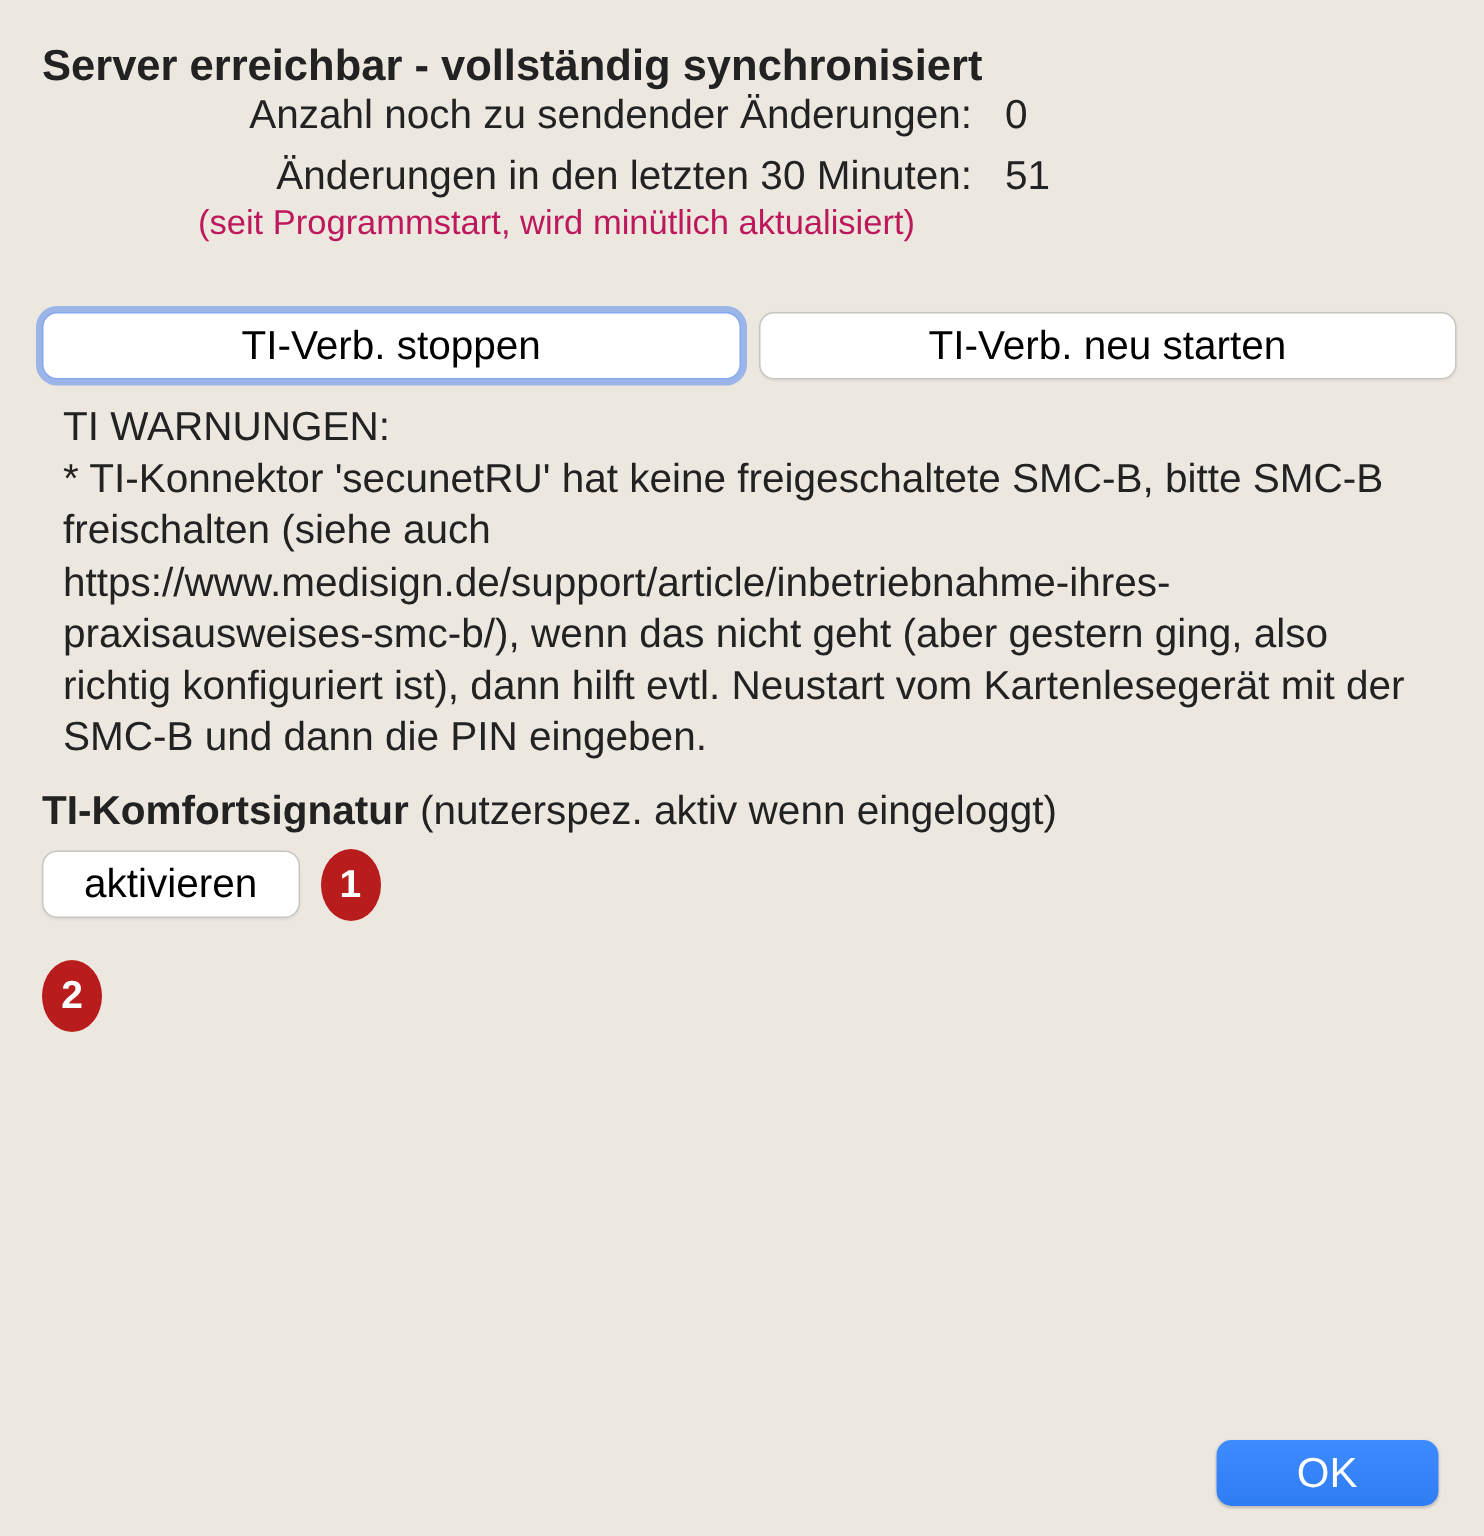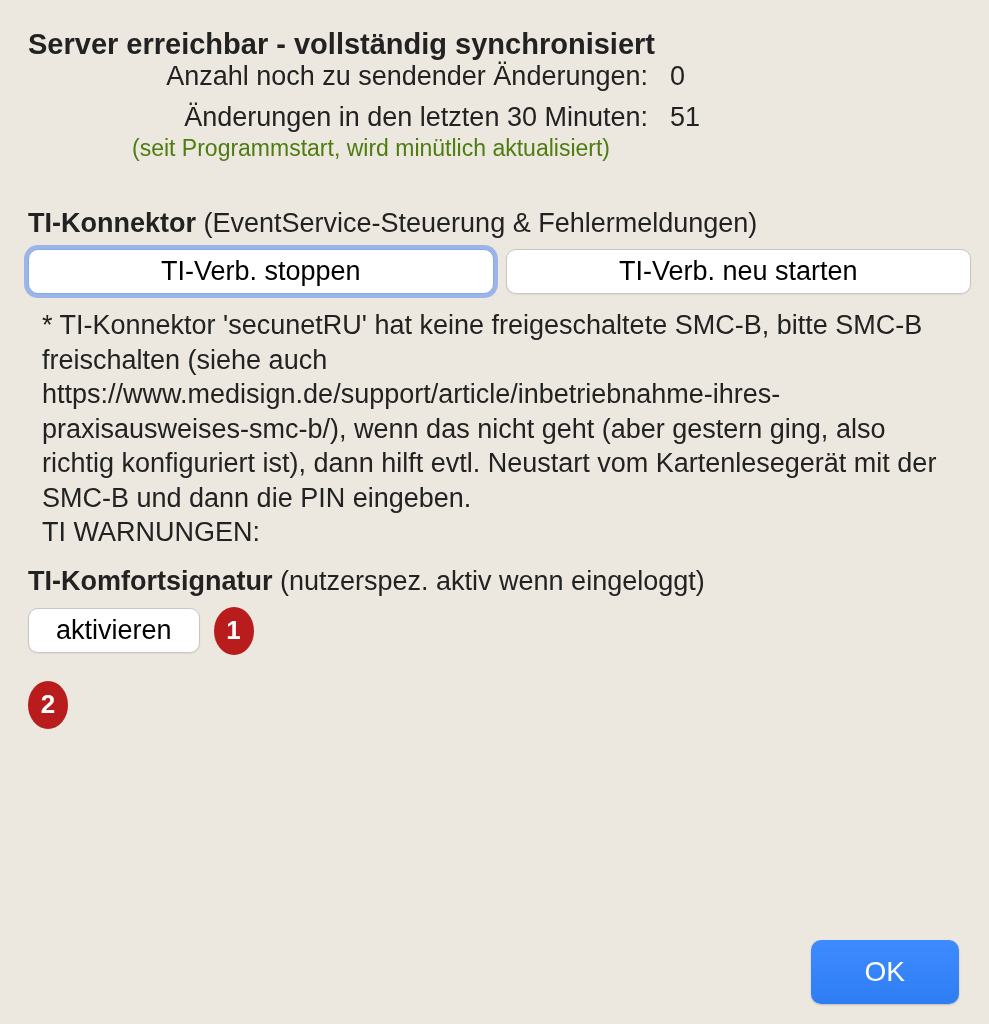--- a/index.html
+++ b/index.html
@@ -31,21 +31,21 @@
     align-items: baseline;
     gap: 22px;
     font-size: 27px;
   }
   .stat-row .label { text-align: right; min-width: 540px; }
   .stat-row .val { min-width: 30px; }
   .stat-note {
     font-size: 23px;
     margin-top: 2px;
     margin-left: 24px;
-    color: #4d7c0f;
+    color: #be185d;
   }
   .section-head {
     font-size: 27px;
     margin-top: 12px;
     margin-bottom: 10px;
   }
   .section-head .bold { font-weight: 700; }
   .section-head .paren { font-weight: 400; }
   .btn-row {
     display: flex;
@@ -103,21 +103,21 @@
     bottom: 20px;
   }
   button.primary {
     font-family: inherit;
     font-size: 28px;
     font-weight: 500;
     color: #fff;
     background: linear-gradient(#3d8bff, #2f7df2);
     border: none;
     border-radius: 10px;
-    padding: 16px 54px;
+    padding: 6px 54px;
     cursor: pointer;
     box-shadow: 0 1px 2px rgba(0,0,0,0.2);
     text-align: right;
   }
   .sp-top { }
 </style>
 </head>
 <body>
 
 <div class="container">
@@ -130,32 +130,29 @@
       <span class="val">0</span>
     </div>
     <div style="height:10px"></div>
     <div class="stat-row">
       <span class="label">Änderungen in den letzten 30 Minuten:</span>
       <span class="val">51</span>
     </div>
     <div class="stat-note">(seit Programmstart, wird minütlich aktualisiert)</div>
   </div>
 
-  <div class="section-head">
-    <span class="bold">TI-Konnektor</span><span class="paren">  (EventService-Steuerung &amp; Fehlermeldungen)</span>
-  </div>
 
   <div class="btn-row">
     <button class="mac half focused">TI-Verb. stoppen</button>
     <button class="mac half">TI-Verb. neu starten</button>
   </div>
 
   <div class="warn-block">
+    <div>TI WARNUNGEN:</div>
     <div> * TI-Konnektor 'secunetRU' hat keine freigeschaltete SMC-B, bitte SMC-B freischalten (siehe auch https://www.medisign.de/support/article/inbetriebnahme-ihres-praxisausweises-smc-b/), wenn das nicht geht (aber gestern ging, also richtig konfiguriert ist), dann hilft evtl. Neustart vom Kartenlesegerät mit der SMC-B und dann die PIN eingeben.</div>
-    <div>TI WARNUNGEN:</div>
   </div>
 
   <div class="section-head sp-top">
     <span class="bold">TI-Komfortsignatur</span><span class="paren">  (nutzerspez. aktiv wenn eingeloggt)</span>
   </div>
 
   <div class="sig-row">
     <button class="mac auto">aktivieren</button>
     <span class="badge">1</span>
   </div>

